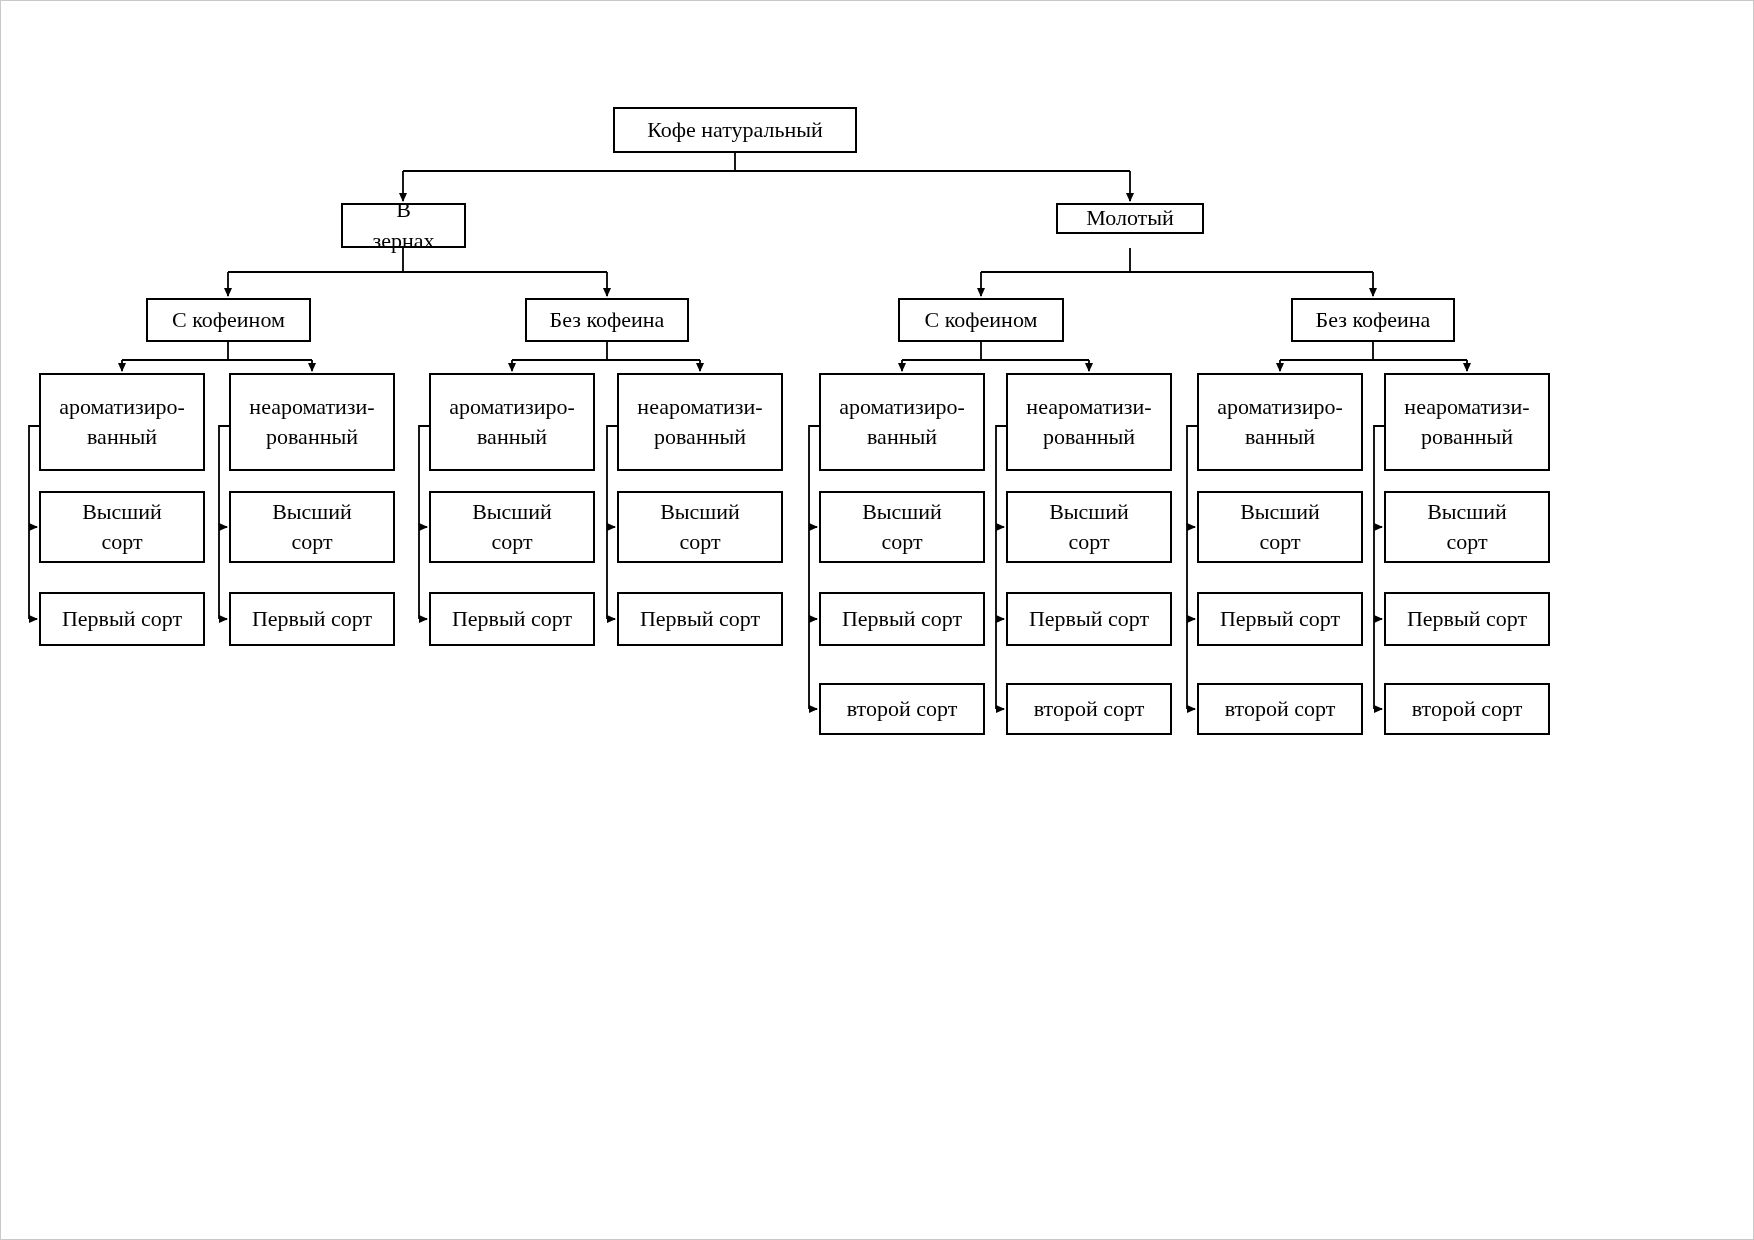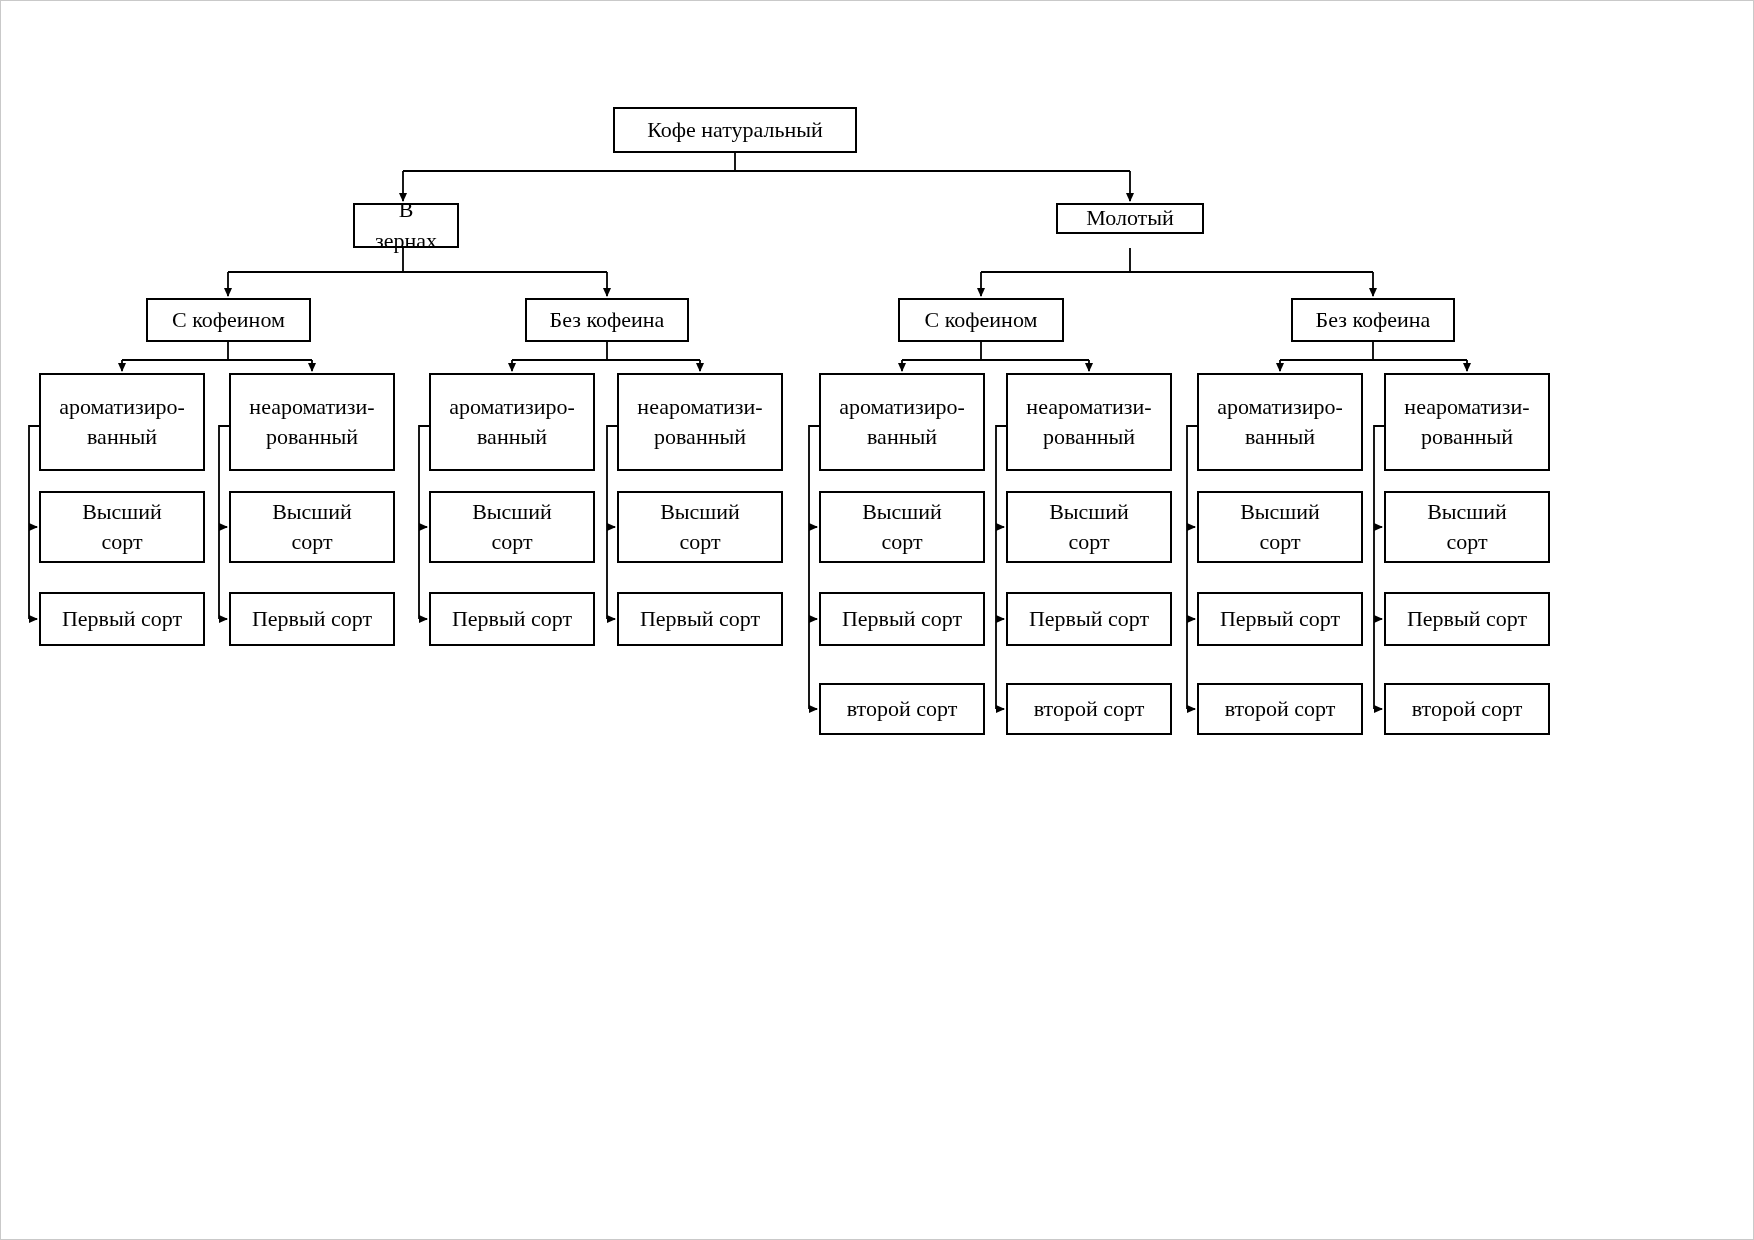--- a/index.html
+++ b/index.html
@@ -101,21 +101,21 @@
       <line x1="1186" y1="618" x2="1194" y2="618" marker-end="url(#arr)"></line>
       <line x1="1186" y1="708" x2="1194" y2="708" marker-end="url(#arr)"></line>
       <line x1="1373" y1="526" x2="1381" y2="526" marker-end="url(#arr)"></line>
       <line x1="1373" y1="618" x2="1381" y2="618" marker-end="url(#arr)"></line>
       <line x1="1373" y1="708" x2="1381" y2="708" marker-end="url(#arr)"></line>
     </g>
   </svg>
 
   <div class="box" style="left:612px;top:106px;width:244px;height:46px">Кофе натуральный</div>
 
-  <div class="box" style="left:352px;top:202px;width:106px;height:45px">В зернах</div>
+  <div class="box" style="left:340px;top:202px;width:125px;height:45px">В зернах</div>
   <div class="box" style="left:1055px;top:202px;width:148px;height:31px">Молотый</div>
 
   <div class="box" style="left:145px;top:297px;width:165px;height:44px">С кофеином</div>
   <div class="box" style="left:524px;top:297px;width:164px;height:44px">Без кофеина</div>
   <div class="box" style="left:897px;top:297px;width:166px;height:44px">С кофеином</div>
   <div class="box" style="left:1290px;top:297px;width:164px;height:44px">Без кофеина</div>
 
   <div class="box" style="left:38px;top:372px;width:166px;height:98px">ароматизиро-
 ванный</div>
   <div class="box" style="left:38px;top:490px;width:166px;height:72px">Высший сорт</div>

